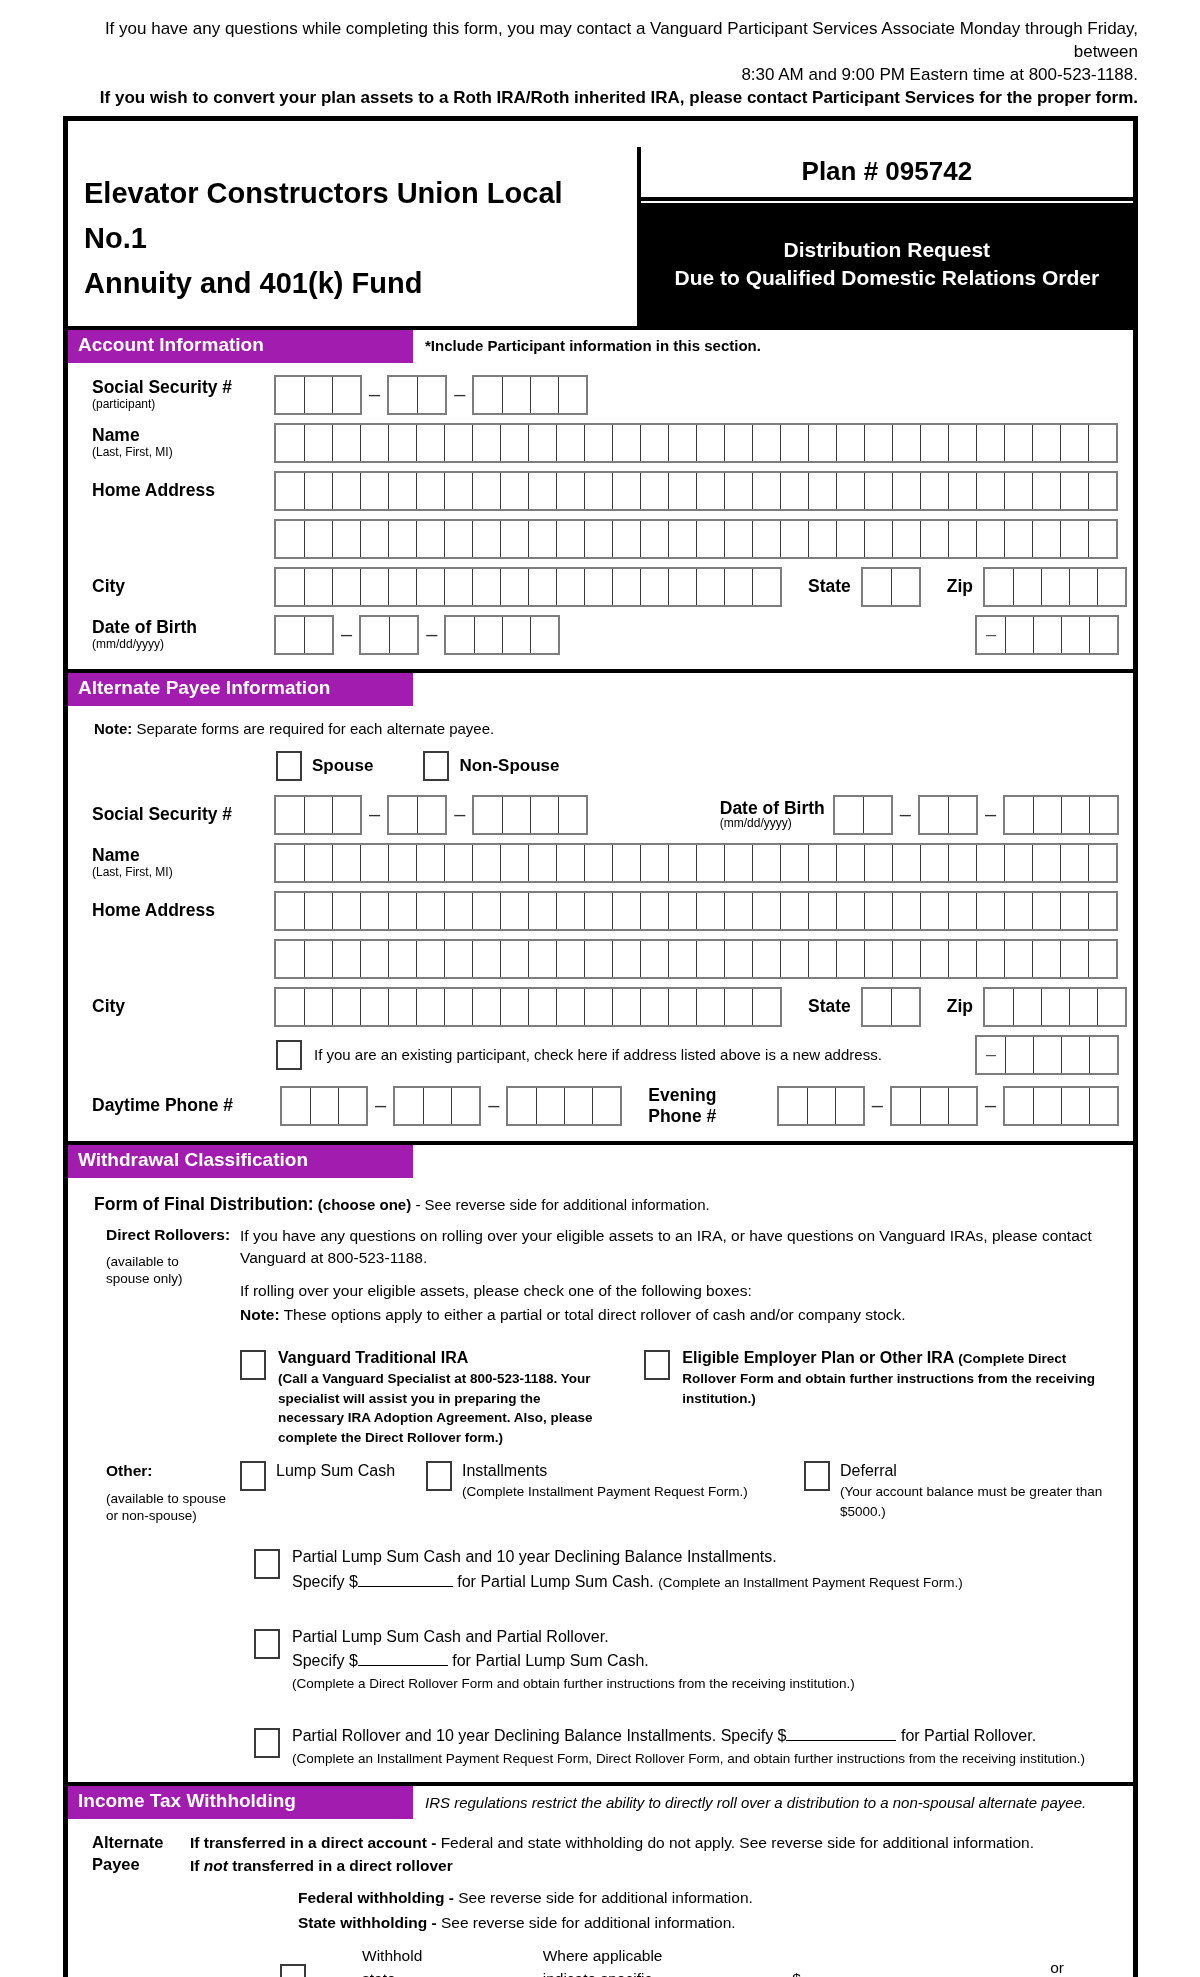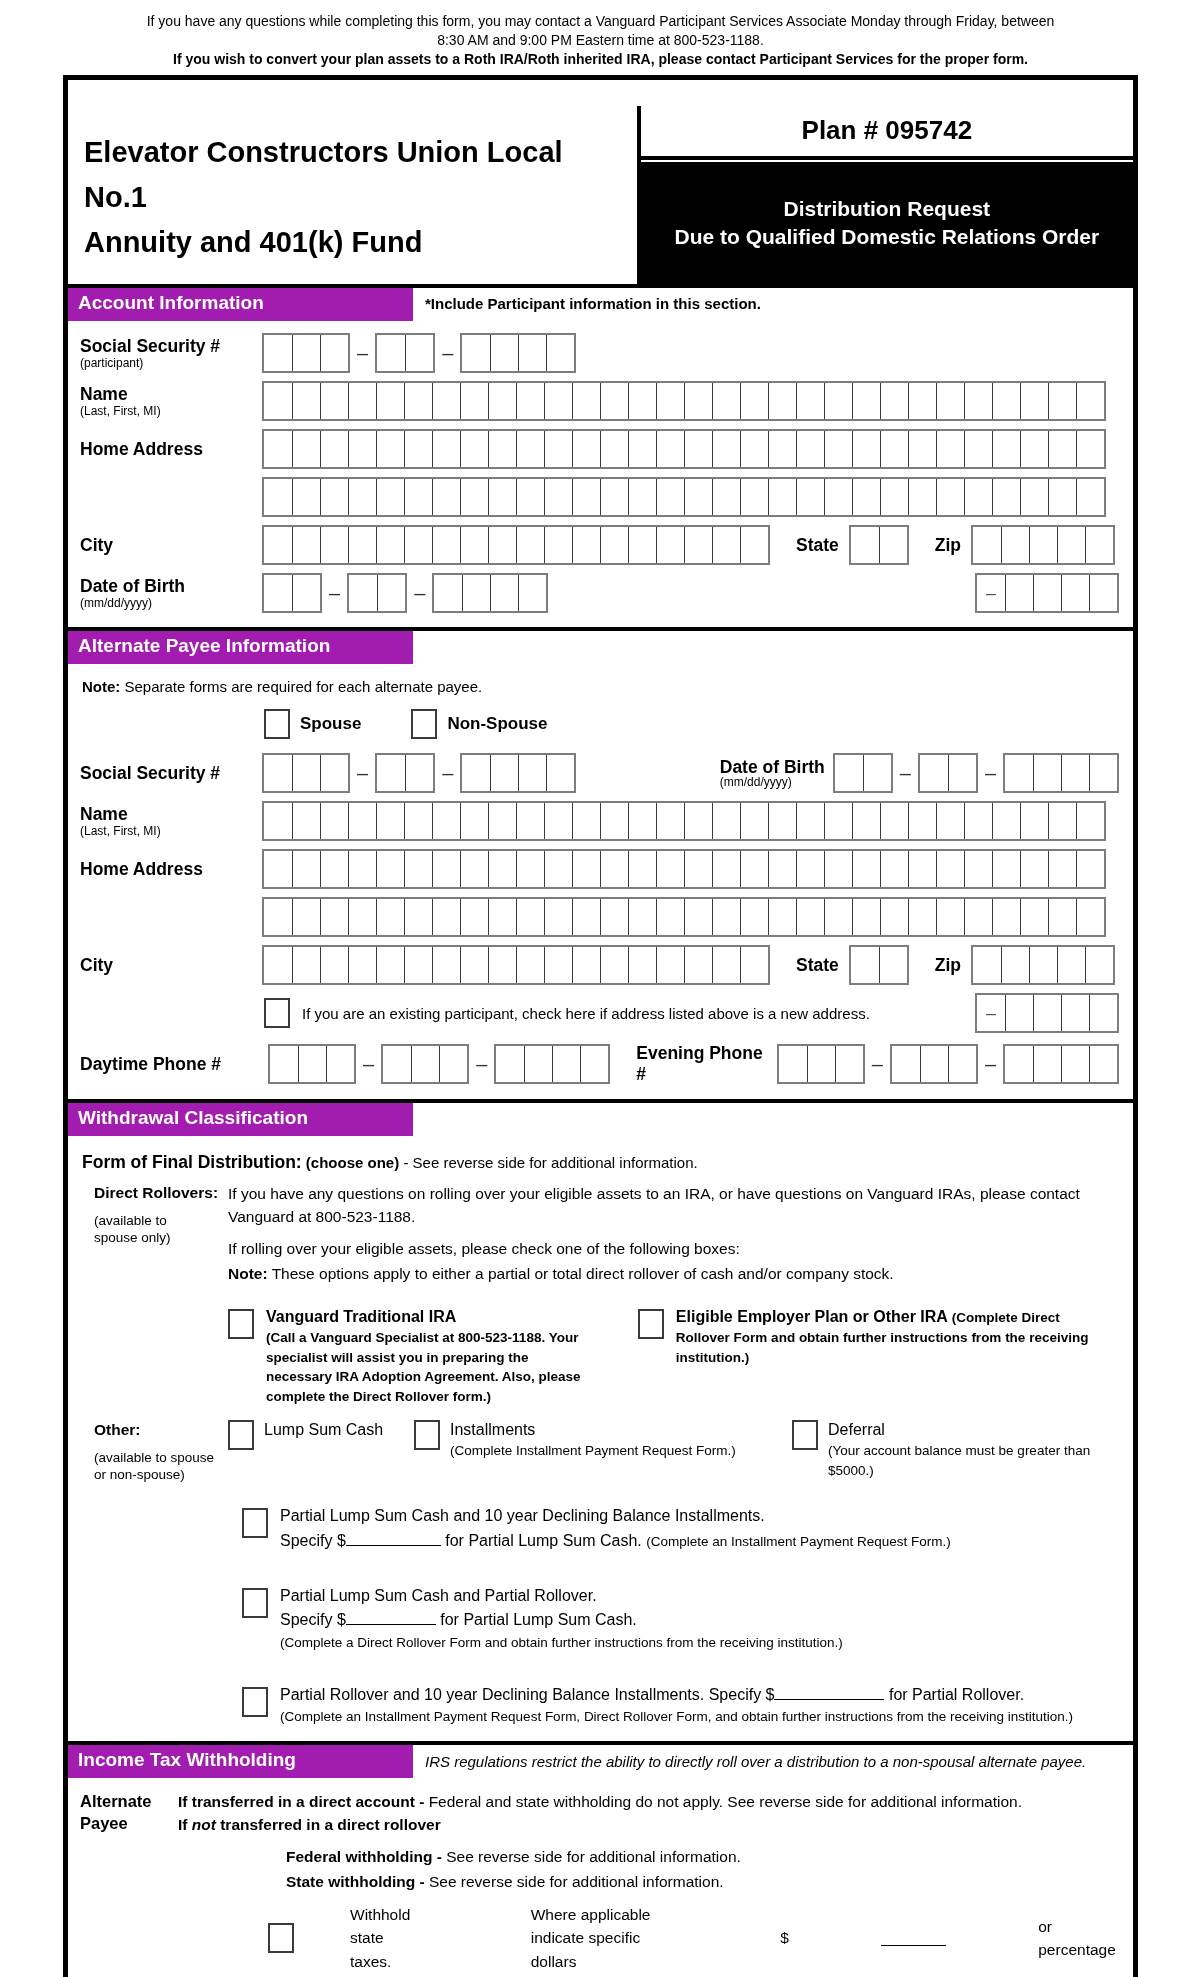--- a/index.html
+++ b/index.html
@@ -3,41 +3,41 @@
 <meta charset="utf-8">
 <style>
   * { margin:0; padding:0; box-sizing:border-box; }
   body {
     width:1200px; background:#fff; color:#000;
     font-family:"Liberation Sans", sans-serif; font-size:15px;
   }
   .page { width:1200px; padding:10px 62px 20px 63px; }
 
   
-  .notice { text-align:center; font-size:14px; line-height:1.35; margin:2px 0 6px 0; }
+  .notice { text-align:right; font-size:17px; line-height:1.35; margin:8px 0 6px 0; }
   .notice .bold { font-weight:bold; }
 
   
   .form { border:5px solid #000; background:#fff; }
 
   
   .header-row { display:flex; border-bottom:4px solid #000;margin-top:26px; }
   .header-left { width:53.4%; padding:24px 18px 20px 16px; font-size:29px; font-weight:bold; line-height:1.55; }
   .header-right { width:46.6%; border-left:4px solid #000; display:flex; flex-direction:column; }
   .plan-cell { text-align:center; font-size:26px; font-weight:bold; padding:9px 4px 10px; border-bottom:4px solid #000; }
   .doc-cell { background:#000; color:#fff; flex:1; margin-top:2px; display:flex; flex-direction:column; justify-content:center; text-align:center; font-weight:bold; font-size:21px; line-height:1.35; padding:6px 4px; }
 
   
   .sec-head { display:flex; align-items:stretch; border-top:4px solid #000; }
   .sec-head.first { border-top:none; }
   .sec-head .bar { background:#a21caf; color:#fff; font-weight:bold; font-size:19px; padding:4px 12px 7px 10px; width:345px; flex:none; }
   .sec-head .head-note { flex:1; font-weight:bold; font-size:15px; padding:7px 10px 0 12px; }
   .sec-head .head-note.italic { font-weight:normal; font-style:italic; font-size:15px; padding-top:8px; }
 
-  .sec-body { padding:12px 14px 14px 12px; }
+  .sec-body { padding:12px 14px 14px 24px; }
 
   
   .row { display:flex; align-items:center; margin-bottom:8px; }
   .lbl { width:182px; flex:none; line-height:1.1; }
   .lbl b { font-size:17.5px; }
   .sub { display:block; font-size:12px; }
   .boxes { display:inline-flex; align-items:center; }
   .box-group { display:inline-flex; border:2px solid #7d7d7d; background:#fff; }
   .box-cell { width:28px; height:36px; border-left:1px solid #3a3a3a; }
   .box-cell:first-child { border-left:none; }

